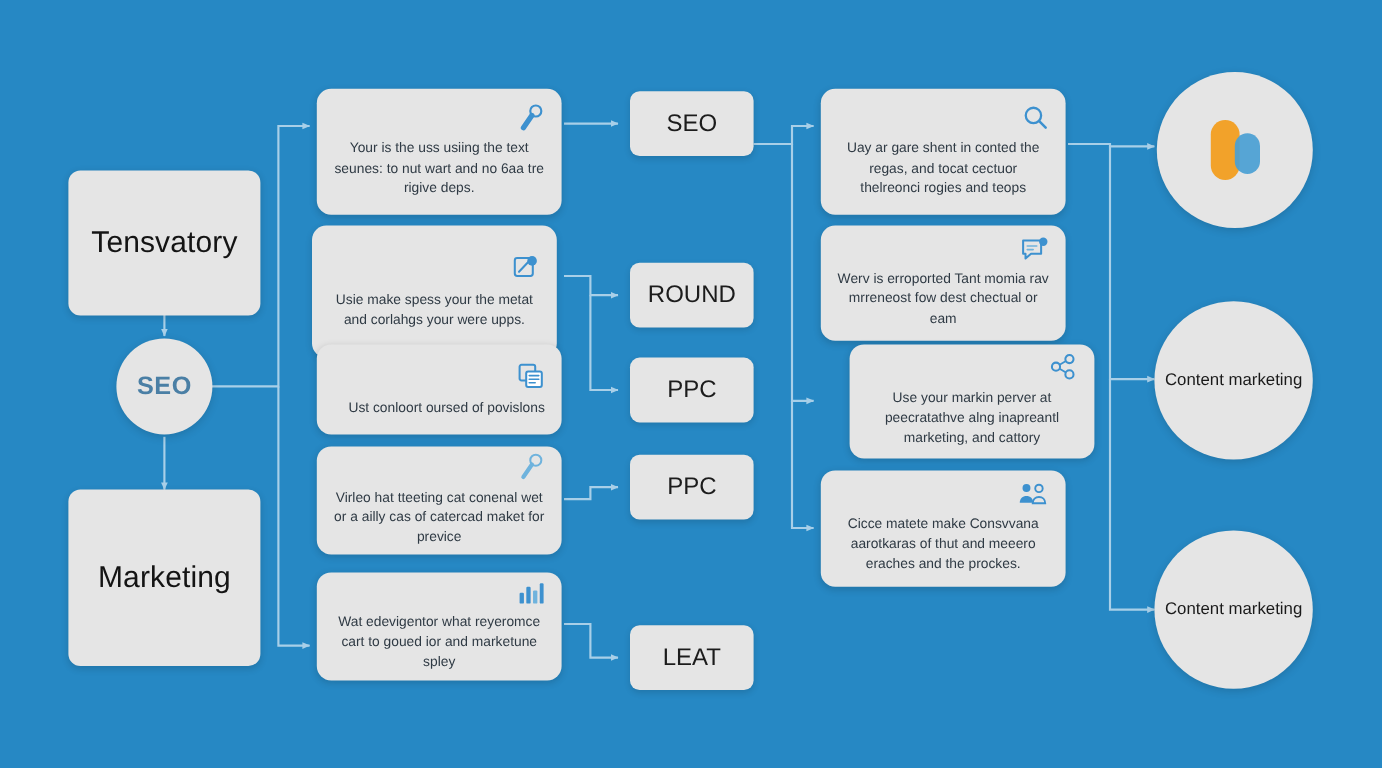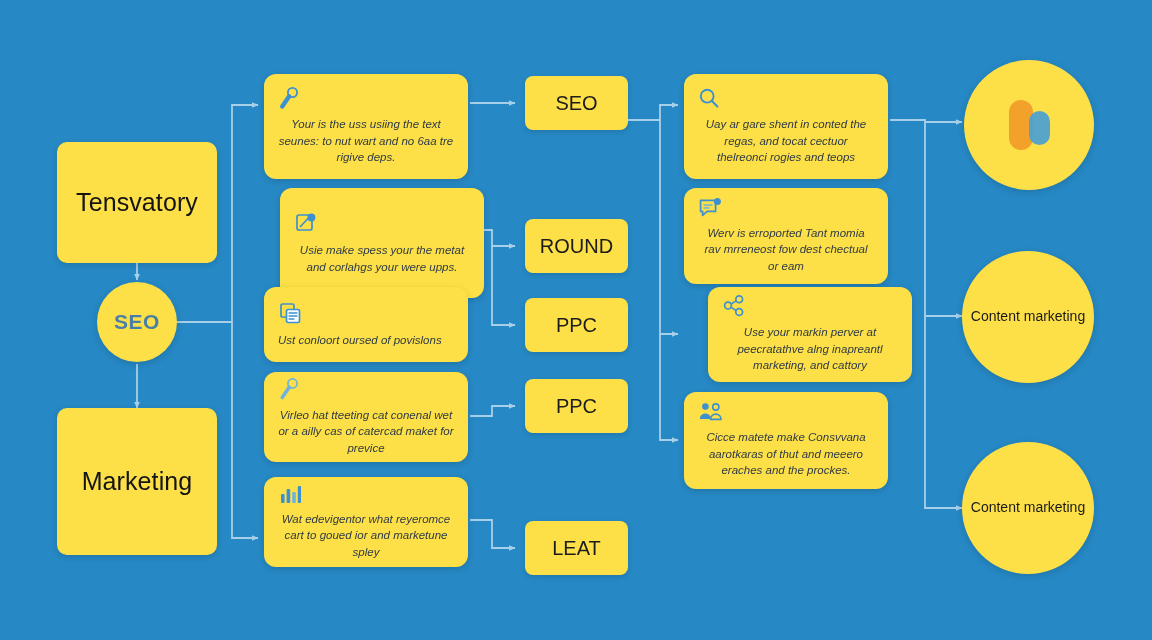--- a/index.html
+++ b/index.html
@@ -13,21 +13,21 @@
     width: 1152px; height: 640px;
     background: #2688c4;
   }
   svg.connectors {
     position: absolute; inset: 0;
     width: 1152px; height: 640px;
     pointer-events: none;
   }
 
   
-  .node { position: absolute; background: #fde047; }
+  .node { position: absolute; background: #e5e5e5; }
   .rect-lg {
     border-radius: 10px;
     display: flex; align-items: center; justify-content: center;
     box-shadow: 0 2px 6px rgba(0,0,0,.14);
   }
   .rect-lg .label {
     font-size: 25px; color: #141414; letter-spacing: .1px;
   }
 
   .pill {
@@ -43,23 +43,22 @@
     text-align: center;
     box-shadow: 0 2px 7px rgba(0,0,0,.15);
   }
   .circle .label { font-size: 14px; color: #1a1a1a; line-height: 1.12; }
   .circle.small .label { font-size: 21px; color: #4a7fa5; font-weight: 600; letter-spacing: .5px; }
 
   .card {
     border-radius: 12px;
     padding: 12px 14px 13px;
     display: flex; flex-direction: column;
-    align-items: flex-start; justify-content: center;
+    align-items: flex-end; justify-content: center;
     box-shadow: 0 2px 6px rgba(0,0,0,.15);
-    font-style: italic;
   }
   .card .icon { height: 26px; margin-bottom: 6px; display: flex; align-items: center; justify-content: center; }
   .card .body {
     font-size: 11.5px; line-height: 1.45;
     color: #2f3a44; text-align: center;
     filter: blur(.35px);
   }
 
   
   .logo-mark { position: relative; width: 56px; height: 56px; }
@@ -125,21 +124,21 @@
   <div class="node card" style="left:264px; top:74px; width:204px; height:105px;">
     <span class="icon">
       <svg width="22" height="24" viewBox="0 0 22 24">
         <circle cx="14.5" cy="6.5" r="4.6" fill="none" stroke="#3d91cf" stroke-width="1.8"></circle>
         <path d="M11.2,10.2 L4.2,20.4" stroke="#3d91cf" stroke-width="4.4" stroke-linecap="round"></path>
       </svg>
     </span>
     <span class="body">Your is the uss usiing the text seunes: to nut wart and no 6aa tre rigive deps.</span>
   </div>
 
-  <div class="node card" style="left:280px; top:188px; width:204px; height:110px;">
+  <div class="node card" style="left:260px; top:188px; width:204px; height:110px;">
     <span class="icon">
       <svg width="24" height="24" viewBox="0 0 24 24">
         <rect x="3" y="4" width="15" height="15" rx="2" fill="none" stroke="#3d91cf" stroke-width="1.7"></rect>
         <path d="M6.5,15.5 L14,7.5" stroke="#3d91cf" stroke-width="1.7" stroke-linecap="round"></path>
         <circle cx="17.4" cy="6.4" r="4" fill="#3d91cf"></circle>
       </svg>
     </span>
     <span class="body">Usie make spess your the metat and corlahgs your were upps.</span>
   </div>
 

